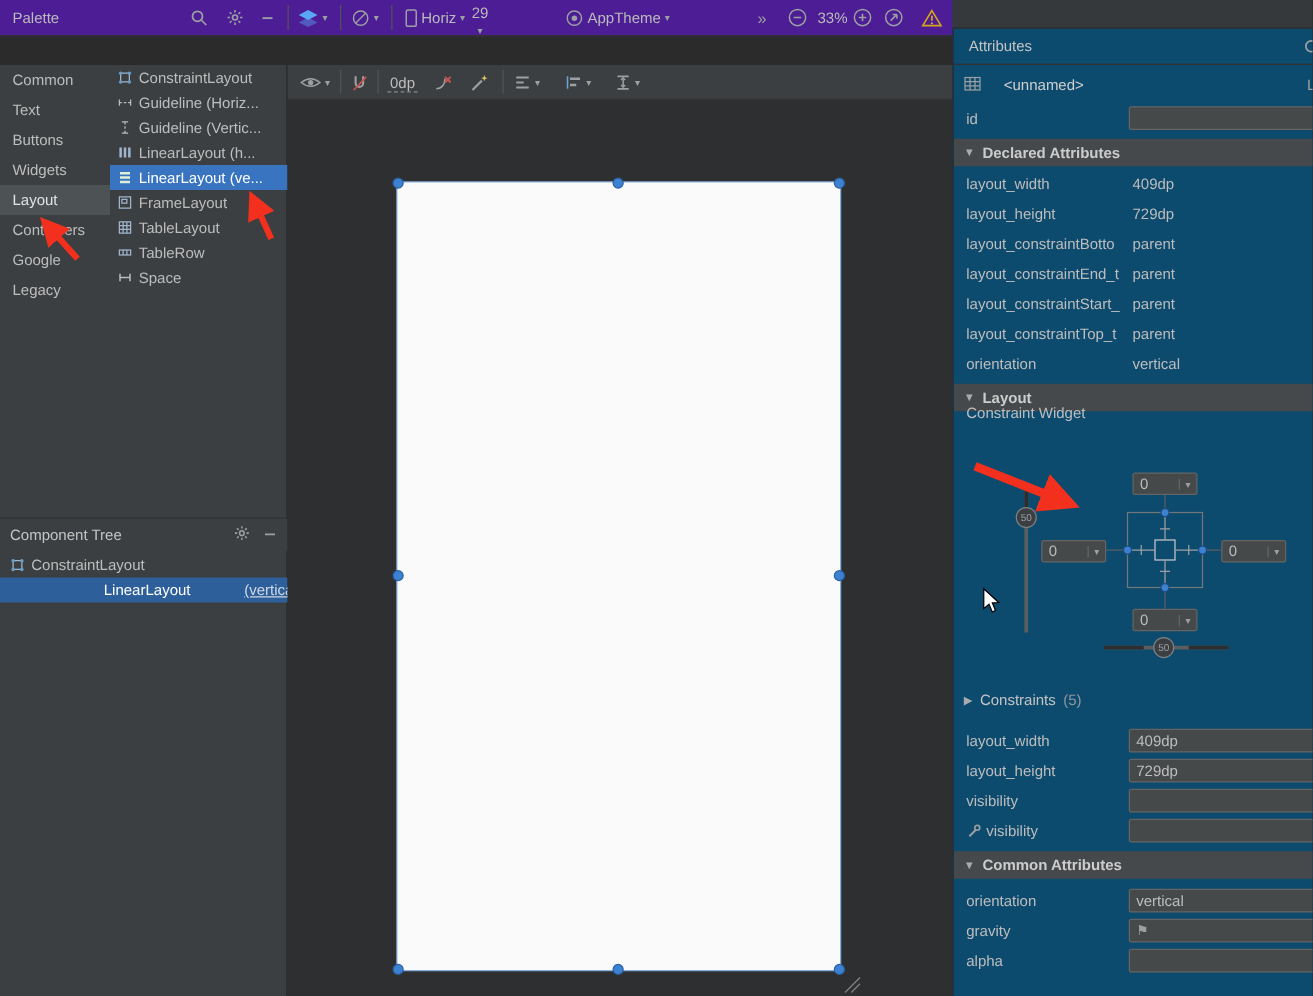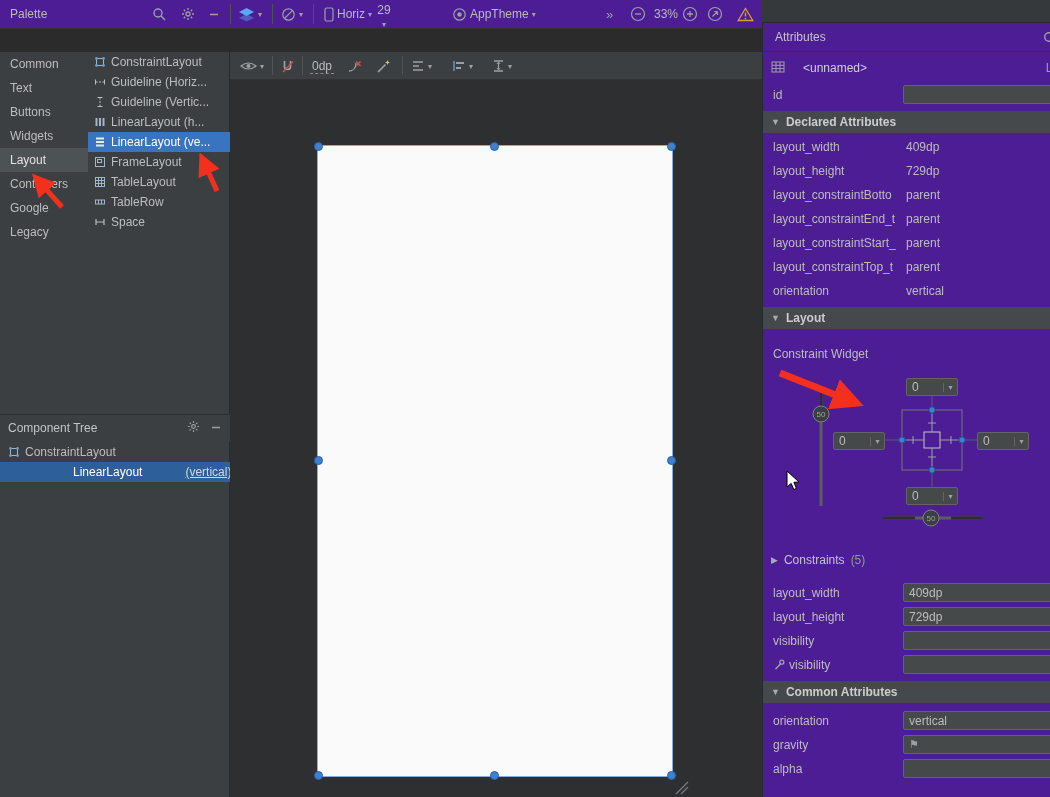--- a/index.html
+++ b/index.html
@@ -47,32 +47,32 @@
   .tree-suffix { color:#9aa5b1;text-decoration:underline; }
   .tree-row.sel .tree-suffix { color:#cfd8e2; }
 
   
   #canvas { left:230px; top:80px; width:532px; height:717px; background:#2d2f30; }
   #artboard { position:absolute; left:88px; top:66px; width:354px; height:630px; background:#fafafa; box-shadow:0 0 0 1px #86aedd; }
   .handle { position:absolute; width:9px; height:9px; border-radius:50%; background:#3d82d2; border:1px solid #1f5globe; border:1px solid #1f5globe; }
   .handle { border:1px solid #2a62a5; }
 
   
-  #rightpanel { left:762px; top:23px; width:288px; height:774px; background:#4c1d95; border-left:1px solid #282b2d; overflow:hidden; }
+  #rightpanel { left:762px; top:23px; width:288px; height:774px; background:#0c4a6e; border-left:1px solid #282b2d; overflow:hidden; }
   #attr-header { position:absolute; left:0; top:0; width:288px; height:29px; border-bottom:1px solid #323232; display:flex; align-items:center; padding-left:12px; color:#c4c4c4; }
   .sect { position:absolute; left:0; width:288px; height:22px; background:#46494b; display:flex; align-items:center; gap:6px; padding-left:8px; font-weight:bold; color:#cccccc; }
   .sect .arr { font-size:9px; color:#a9acae; font-weight:normal; }
   .attr-row { position:absolute; left:0; width:288px; height:24px; }
   .attr-label { position:absolute; left:10px; top:5px; color:#bdbdbd; white-space:nowrap; }
   .attr-value { position:absolute; left:143px; top:5px; color:#bdbdbd; }
   .field { position:absolute; left:140px; top:2px; right:-3px; height:19px; background:#45494a; border:1px solid #646464; border-radius:2px; display:flex; align-items:center; padding:0 5px; color:#bdbdbd; gap:4px; }
   .cw-box { position:absolute; width:52px; height:18px; background:#45494a; border:1px solid #646464; border-radius:2px; display:flex; align-items:center; }
   .cw-box .v { flex:1; padding-left:5px; color:#bdbdbd; }
   .cw-box .a { width:14px; border-left:1px solid #646464; text-align:center; font-size:8px; color:#9da0a3; }
-  #cw-label { position:absolute; left:10px; top:324px; color:#bdbdbd;text-align:center; }
+  #cw-label { position:absolute; left:10px; top:300px; color:#bdbdbd;text-align:center; }
   #constraints-row { position:absolute; left:0; top:526px; width:288px; height:22px; display:flex; align-items:center; gap:6px; padding-left:8px; color:#c4c4c4; }
   #constraints-row .cnt { color:#8f979e; }
 
   
   #overlay { left:0; top:0; width:1050px; height:797px; pointer-events:none; z-index:60; }
 </style>
 </head>
 <body>
 
 <div id="tabbar" class="abs">
@@ -357,21 +357,21 @@
   <div class="tree-row" style="top:390px; padding-left:8px;">
     <svg width="12" height="12">
         <rect x="2.5" y="2.5" width="7" height="7" fill="none" stroke="#9fb6cc"></rect>
         <circle cx="2.5" cy="2.5" r="1.4" fill="#6a9ec9"></circle>
         <circle cx="9.5" cy="2.5" r="1.4" fill="#6a9ec9"></circle>
         <circle cx="2.5" cy="9.5" r="1.4" fill="#6a9ec9"></circle>
         <circle cx="9.5" cy="9.5" r="1.4" fill="#6a9ec9"></circle>
       </svg>
     <span>ConstraintLayout</span>
   </div>
-  <div class="tree-row sel" style="top:410px; padding-left:30px;gap:43px;">
+  <div class="tree-row sel" style="top:410px; padding-left:40px;gap:43px;">
     <svg width="12" height="12">
         <path d="M2 2.5h8 M2 6h8 M2 9.5h8" stroke="#dff0d8" stroke-width="2"></path>
       </svg>
     <span>LinearLayout</span>
     <span class="tree-suffix">(vertical)</span>
     <span style="flex:1;"></span>
     <span style="margin-right:8px; display:flex;">
       <svg width="14" height="12">
           <path d="M7 1 L13.3 11.5 H0.7 Z" fill="#f0a732"></path>
           <path d="M7 4.5v3.4" stroke="#3c3f41" stroke-width="1.4"></path>

